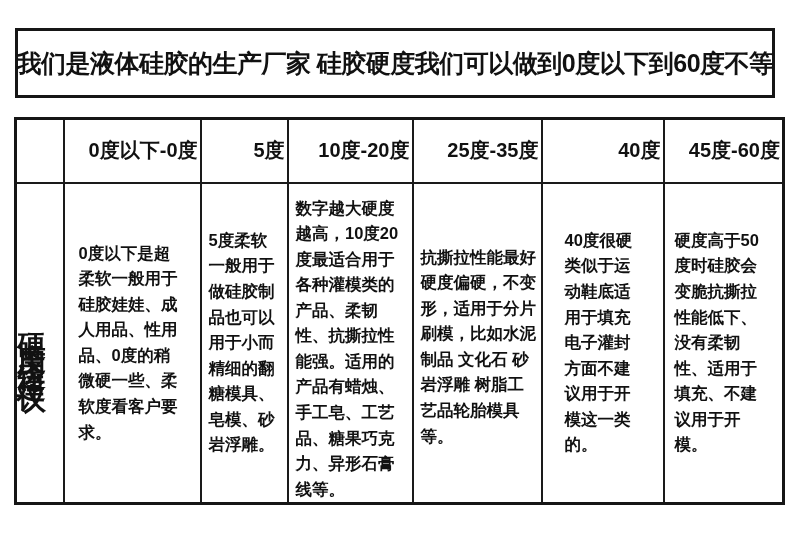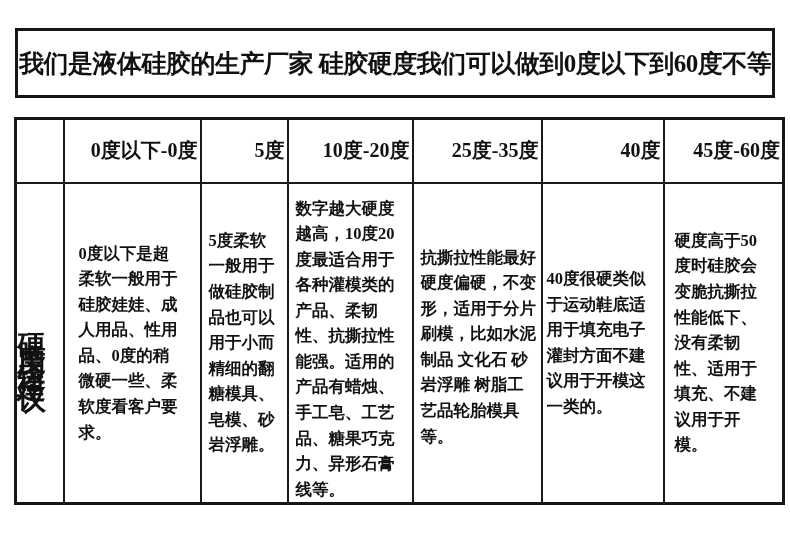--- a/index.html
+++ b/index.html
@@ -7,21 +7,20 @@
     background: #ffffff;
     font-family: "Liberation Sans", "DejaVu Sans", sans-serif;
     color: #111111;
   }
   .page {
     position: relative;
     width: 790px;
     height: 547px;
     background: #ffffff;
     overflow: hidden;
-    font-family: Liberation Serif, serif;
   }
   
   .title-box {
     position: absolute;
     left: 15px;
     top: 28px;
     width: 760px;
     height: 70px;
     border: 3px solid #161616;
     background: #ffffff;
@@ -74,21 +73,21 @@
     font-size: 29px;
     font-weight: bold;
     letter-spacing: 10px;
     line-height: 1;
   }
   
   td.c1 { padding: 0 14px; font-size: 17px; }
   td.c2 { padding: 0 5px 0 7px; }
   td.c3 { padding: 12px 5px 0 7px; }
   td.c4 { padding: 8px 4px 0 7px; }
-  td.c5 { padding: 0 4px; font-size: 17px; }
+  td.c5 { padding: 0 22px; font-size: 17px; }
   td.c6 { padding: 0 10px; }
 </style>
 </head>
 <body>
 
 <div class="page">
 
   <div class="title-box">
     <span class="title-text">我们是液体硅胶的生产厂家 硅胶硬度我们可以做到0度以下到60度不等</span>
   </div>

